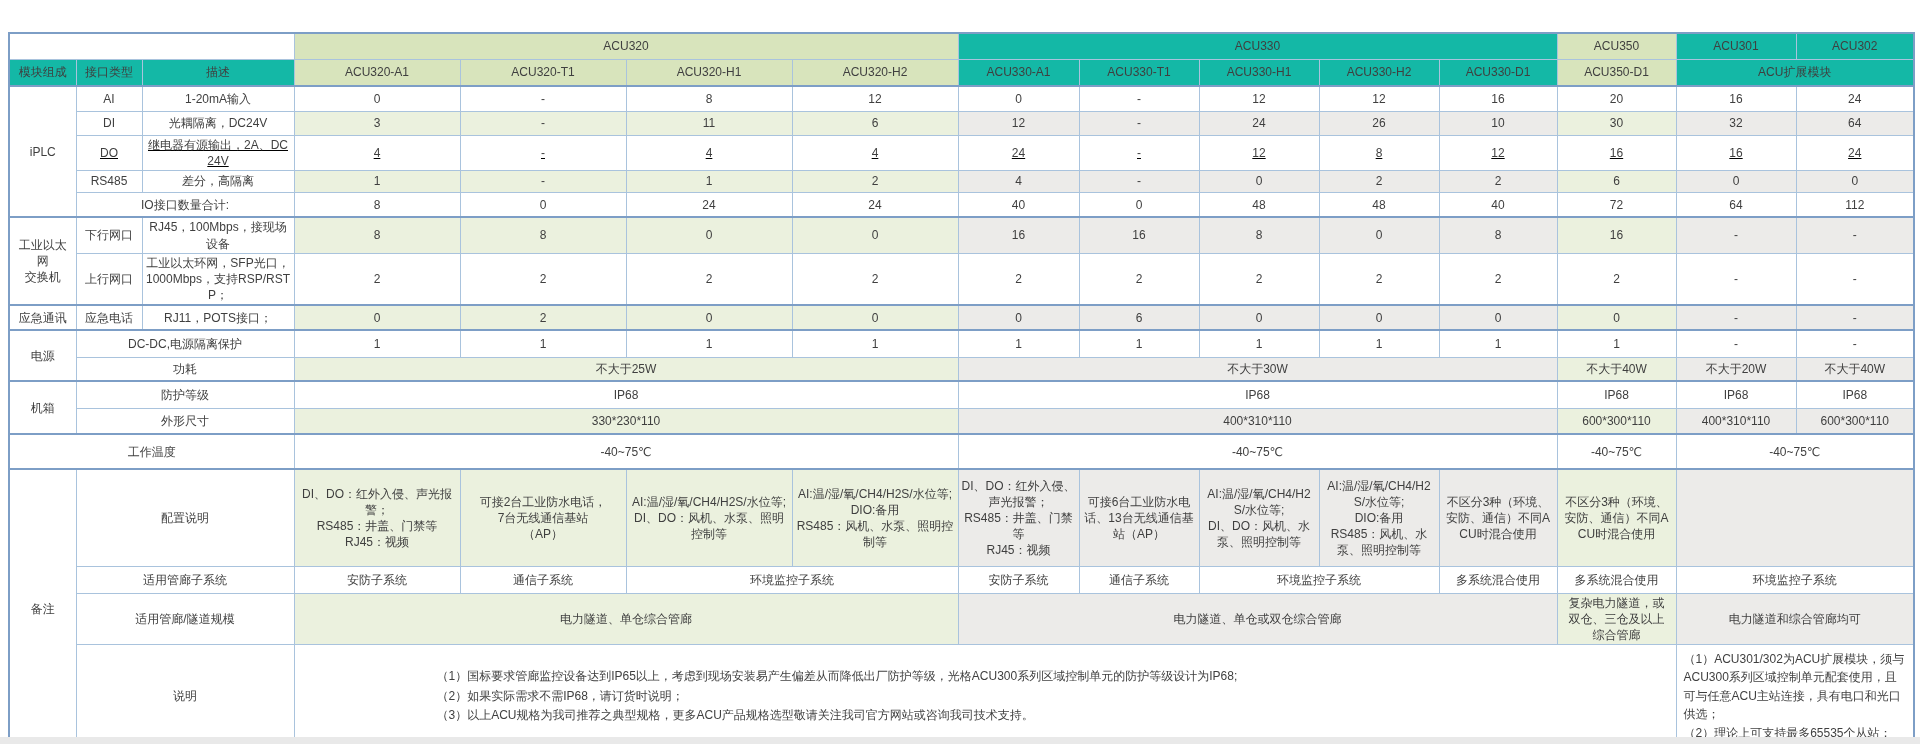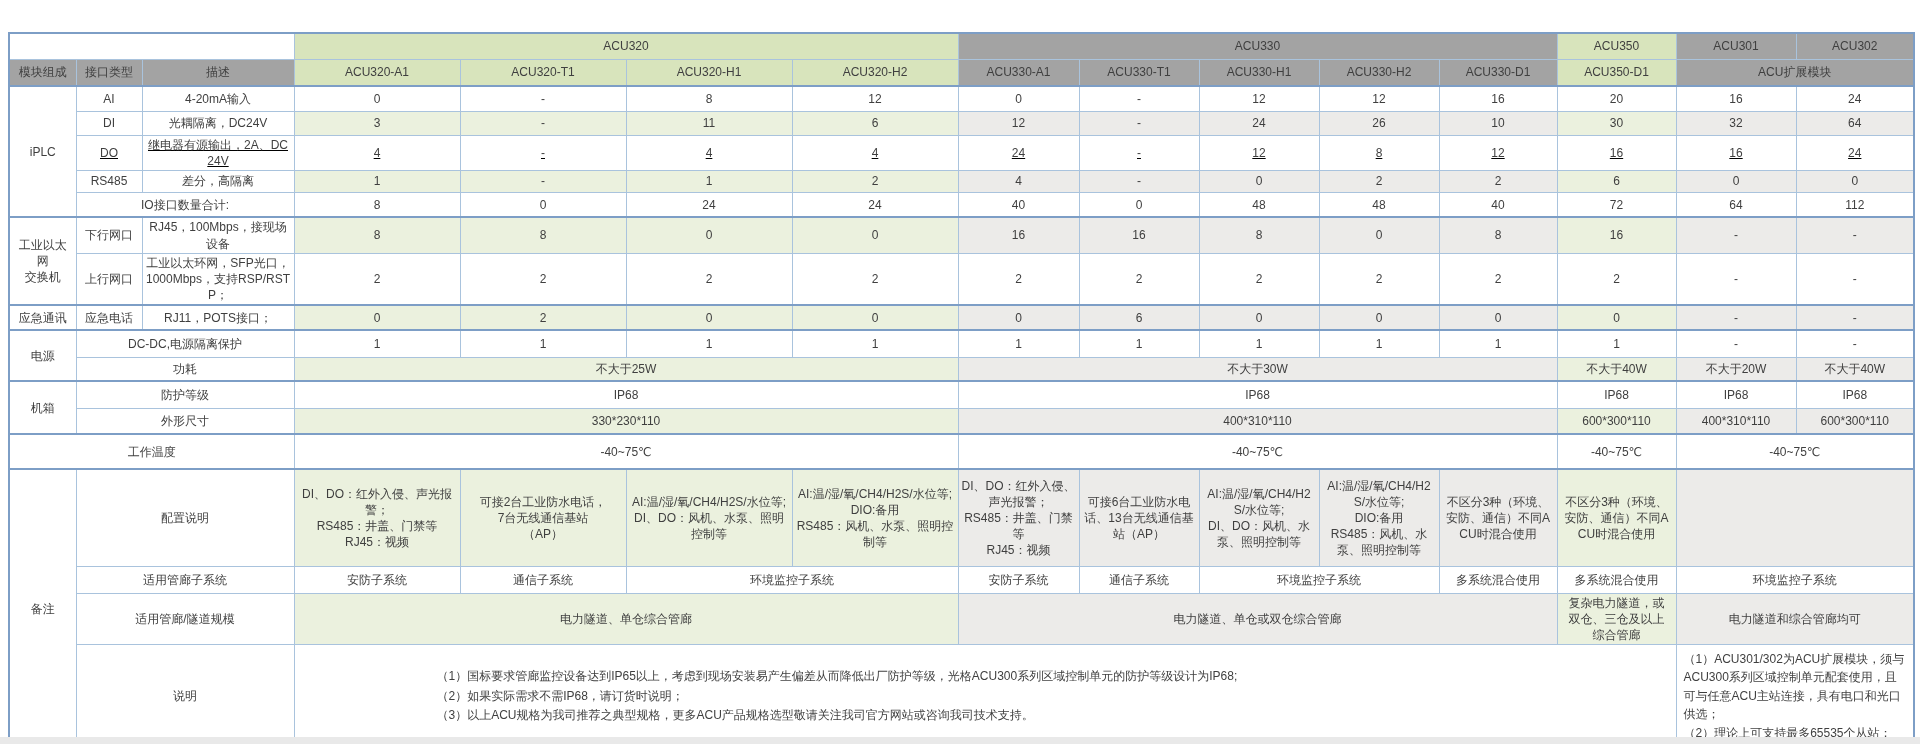--- a/index.html
+++ b/index.html
@@ -12,21 +12,21 @@
   table{border-collapse:collapse;table-layout:fixed;border:2px solid #7d9ec6;}
   td{
     border:1px solid #a9c3dd;
     font-size:12px;color:#3f3f3f;
     text-align:center;vertical-align:middle;
     padding:1px 3px;line-height:1.35;
     white-space:pre-line;overflow:hidden;word-break:break-all;
   }
   tr.sec td{border-top:2px solid #7d9ec6;}
   .hg{background:#d8e4bc;}
-  .hb{background:#a3a3a3;}
+  .hb{background:#14b8a6;}
   .tg{background:#ebf1de;}
   .tw{background:#ecebe9;}
   .blank{background:#ffffff;}
   .module{background:#ffffff;}
   .notes-main{text-align:left;padding:4px 300px 4px 142px;line-height:1.6;}
   .notes-ext{text-align:left;padding:4px 7px;line-height:1.55;}
   .bottom-band{
     position:absolute;left:0;bottom:0;width:1920px;height:7px;
     background:#e9e9e9;
   }
@@ -74,21 +74,21 @@
           <td class="hb">ACU330-T1</td>
           <td class="hb">ACU330-H1</td>
           <td class="hb">ACU330-H2</td>
           <td class="hb">ACU330-D1</td>
           <td class="hg">ACU350-D1</td>
           <td colspan="2" class="hb">ACU扩展模块</td>
         </tr>
         <tr class="sec" style="height: 25px;">
           <td rowspan="5" class="module">iPLC</td>
           <td>AI</td>
-          <td>4-20mA输入</td>
+          <td>1-20mA输入</td>
           <td>0</td>
           <td>-</td>
           <td>8</td>
           <td>12</td>
           <td>0</td>
           <td>-</td>
           <td>12</td>
           <td>12</td>
           <td>16</td>
           <td>20</td>

